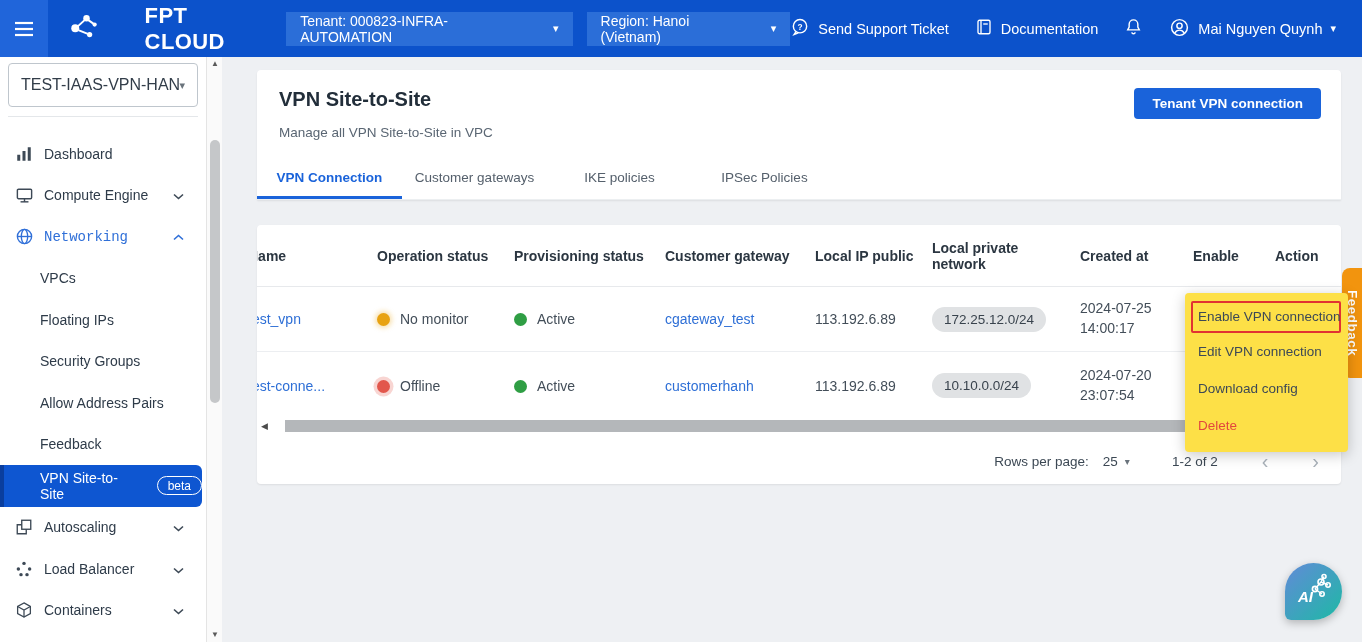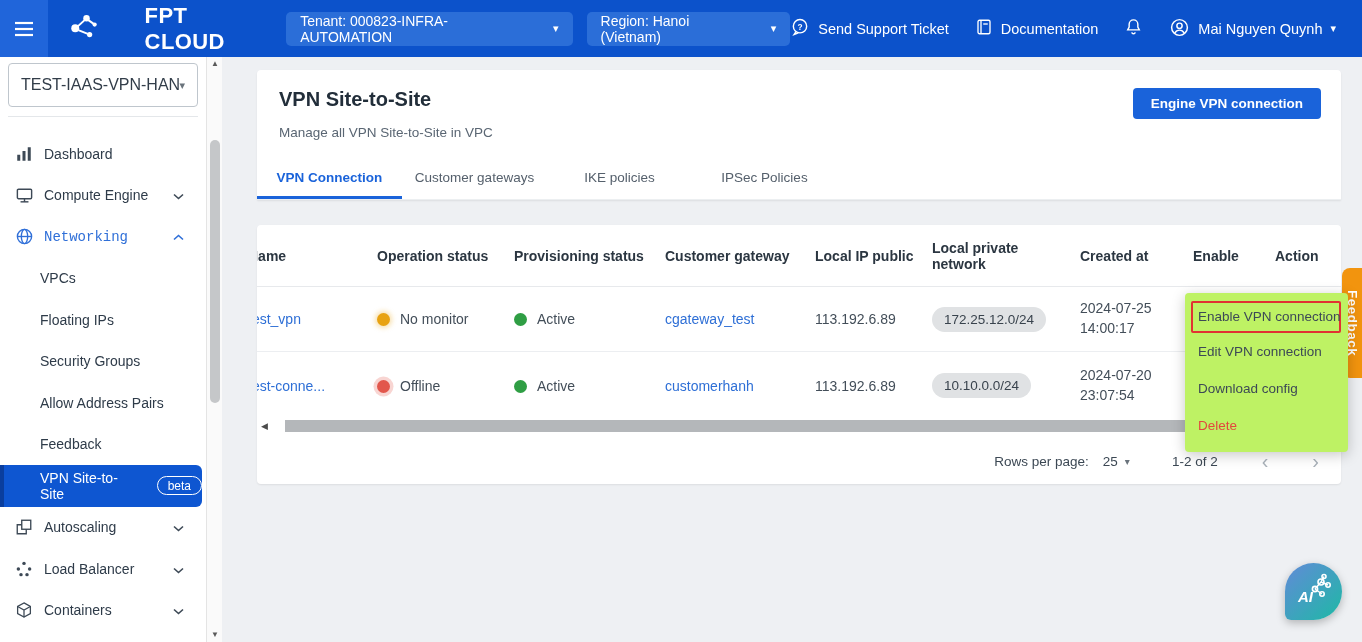--- a/index.html
+++ b/index.html
@@ -5,21 +5,21 @@
   * { margin:0; padding:0; box-sizing:border-box; }
   html,body { width:1362px; height:642px; overflow:hidden; }
   body { font-family:"Liberation Sans", sans-serif; background:#eef0f3; position:relative; color:#2e3b49; }
 
   
   .header { position:absolute; left:0; top:0; width:1362px; height:57px; background:#0c52cb; display:flex; align-items:center; z-index:50; }
   .ham-tile { width:50px; height:57px; background:#2065da; display:flex; align-items:center; justify-content:center; cursor:pointer; }
   .ham-tile svg { display:block; }
   .brand { display:flex; align-items:center; margin-left:20px; gap:9px; }
   .brand-text { color:#fff; font-size:22px; font-weight:800; letter-spacing:.4px;margin-left:36px; }
-  .hdr-dd { height:34px; background:#2b6ed8; border-radius:5px; color:#fff; font-size:14px; display:flex; align-items:center; padding:0 14px; gap:26px; cursor:pointer; }
+  .hdr-dd { height:34px; background:#2b6ed8; border-radius:0; color:#fff; font-size:14px; display:flex; align-items:center; padding:0 14px; gap:26px; cursor:pointer; }
   .hdr-dd.tenant { margin-left:22px; }
   .hdr-dd.region { margin-left:14px; }
   .caret { font-size:11px; color:#fff; }
   .hdr-right { margin-left:auto; display:flex; align-items:center; gap:26px; margin-right:26px; color:#fff; font-size:14.5px; }
   .hdr-link { display:flex; align-items:center; gap:8px; cursor:pointer; white-space:nowrap; }
   .hdr-icon-btn { cursor:pointer; display:flex; }
 
   
   .sidebar { position:absolute; left:0; top:57px; width:206px; height:585px; background:#fff; z-index:30; }
   .project-box { position:absolute; left:8px; top:6px; width:190px; height:44px; border:1px solid #bfc6cd; border-radius:4px; display:flex; align-items:center; padding:0 12px; cursor:pointer; background:#fff; }
@@ -75,21 +75,21 @@
 
   .pag { position:absolute; top:226px; right:22px; display:flex; align-items:center; font-size:13.5px; color:#3c4854; }
   .pag-label { margin-right:14px; }
   .pag-select { display:flex; align-items:center; gap:7px; cursor:pointer; margin-right:42px; }
   .pag-caret { font-size:10px; color:#6a737c; }
   .pag-range { margin-right:44px; }
   .pag-chev { color:#a9b1b9; font-size:20px; line-height:1; cursor:pointer; }
   .pag-chev.prev { margin-right:44px; }
 
   
-  .menu { position:absolute; left:1185px; top:293px; width:163px; height:159px; background:#bef264; border-radius:4px; box-shadow:0 3px 14px rgba(0,0,0,.22); z-index:60; padding-top:8px; }
+  .menu { position:absolute; left:1185px; top:293px; width:163px; height:159px; background:#fde047; border-radius:4px; box-shadow:0 3px 14px rgba(0,0,0,.22); z-index:60; padding-top:8px; }
   .menu-item { height:37px; line-height:37px; padding-left:13px; font-size:13.5px; color:#3d4956; cursor:pointer; white-space:nowrap; }
   .menu-item.hl { border:2px solid #e13232; margin:0 7px 0 6px; height:32px; line-height:28px; padding-left:5px; border-radius:2px; }
   .menu-item.danger { color:#e2483d; }
 
   
   .feedback { position:absolute; left:1342px; top:268px; width:20px; height:110px; background:#f2940e; border-radius:8px 0 0 8px; color:#fff; writing-mode:vertical-rl; text-align:center; font-size:13.5px; font-weight:600; letter-spacing:.5px; cursor:pointer; z-index:40; line-height:20px; }
   .ai-btn { position:absolute; left:1285px; top:563px; width:57px; height:57px; border-radius:50% 50% 50% 6px; background:linear-gradient(135deg,#5b8fd3 10%,#28b2ad 85%); box-shadow:0 3px 8px rgba(0,0,0,.25); display:flex; align-items:center; justify-content:center; cursor:pointer; z-index:45; }
 </style>
 </head>
 <body>
@@ -298,21 +298,21 @@
 
 <div class="sb-scroll">
   <div class="sb-arrow up">▲</div>
   <div class="sb-thumb"></div>
   <div class="sb-arrow down">▼</div>
 </div>
 
 <div class="cardA">
   <div class="page-title">VPN Site-to-Site</div>
   <div class="page-sub">Manage all VPN Site-to-Site in VPC</div>
-  <button class="create-btn">Engine VPN connection</button>
+  <button class="create-btn">Tenant VPN connection</button>
   <div class="tabs">
     <div class="tab active">VPN Connection</div>
     <div class="tab">Customer gateways</div>
     <div class="tab">IKE policies</div>
     <div class="tab">IPSec Policies</div>
   </div>
 </div>
 
 <div class="cardB">
   <div class="tbl-clip">

